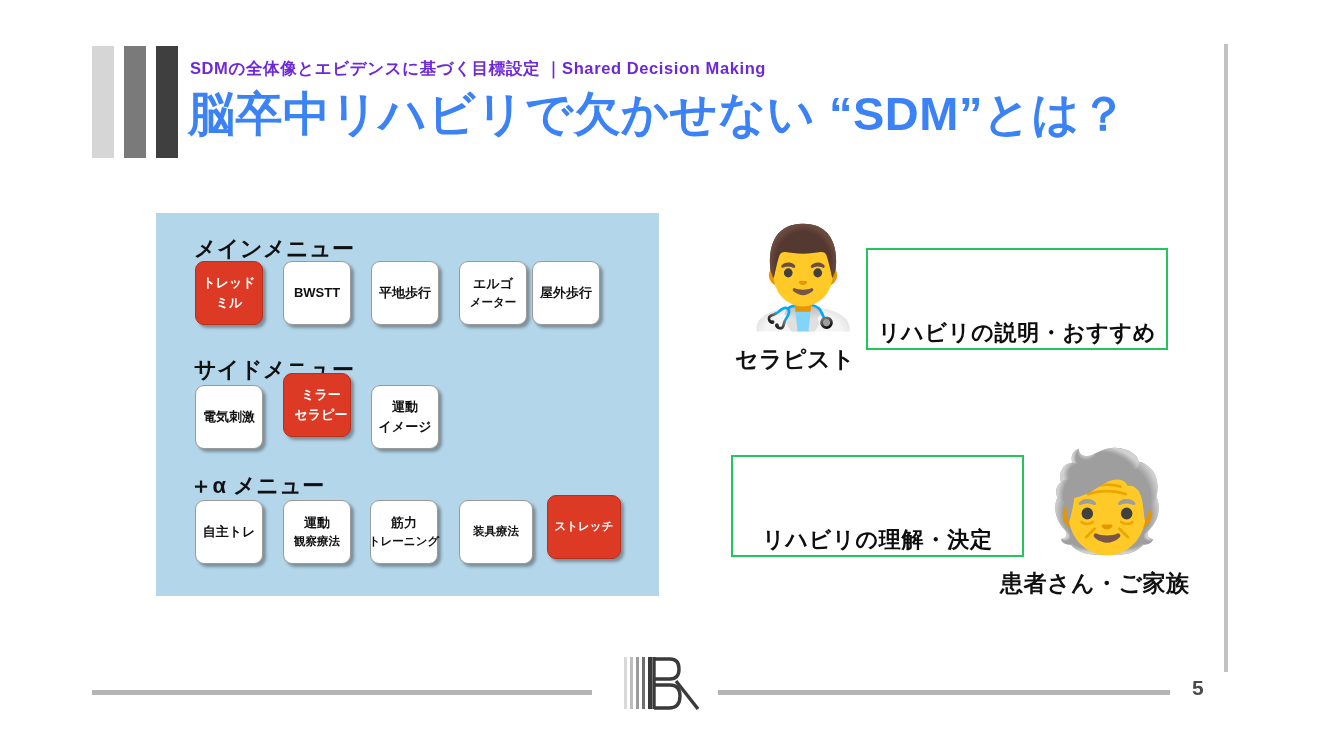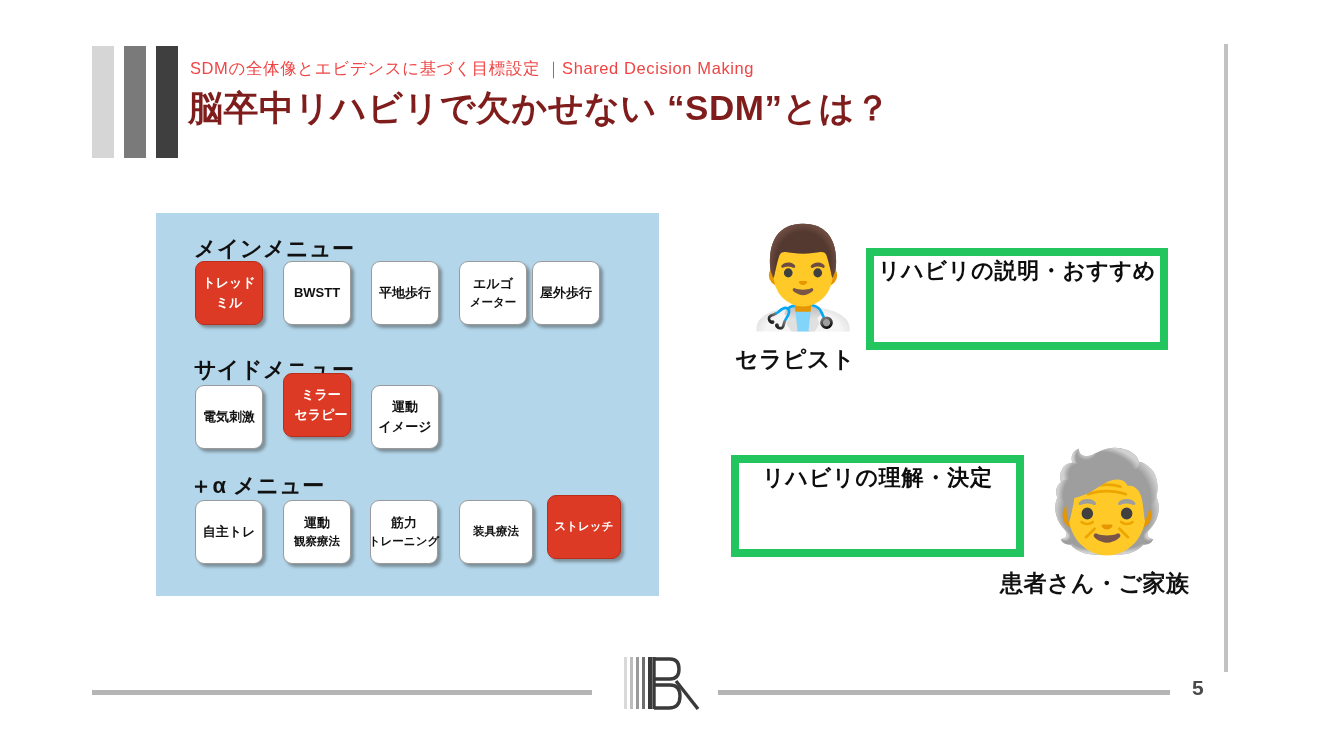--- a/index.html
+++ b/index.html
@@ -31,32 +31,32 @@
   .hbar { width: 22px; height: 112px; }
   .hbar.b1 { background: #d6d6d6; }
   .hbar.b2 { background: #7a7a7a; }
   .hbar.b3 { background: #3f3f3f; }
 
   #subtitle {
     position: absolute;
     left: 190px;
     top: 58px;
     font-size: 16.5px;
-    font-weight: 400;
-    color: #ef4444;
+    font-weight: 700;
+    color: #6d28d9;
     letter-spacing: 0.6px;
     white-space: nowrap;
   }
   #title {
     position: absolute;
     left: 188px;
     top: 88px;
-    font-size: 35px;
+    font-size: 47px;
     font-weight: 900;
-    color: #7f1d1d;
+    color: #3b82f6;
     letter-spacing: 0.5px;
     white-space: nowrap;
     line-height: 1.12;
   }
 
   
   #right-rule {
     position: absolute;
     left: 1224px;
     top: 44px;
@@ -121,25 +121,25 @@
   .actor-label {
     position: absolute;
     font-size: 23px;
     font-weight: 700;
     color: #111111;
     white-space: nowrap;
     letter-spacing: 0.5px;
   }
   .speech-box {
     position: absolute;
-    border: 8px solid #22c55e;
+    border: 2px solid #22c55e;
     background: #ffffff;
     box-sizing: border-box;
     display: flex;
-    align-items: flex-start;
+    align-items: flex-end;
     justify-content: center;
   }
   .speech-box .txt {
     font-size: 22px;
     font-weight: 900;
     color: #0d0d0d;
     letter-spacing: 0.8px;
     white-space: nowrap;
   }
 

